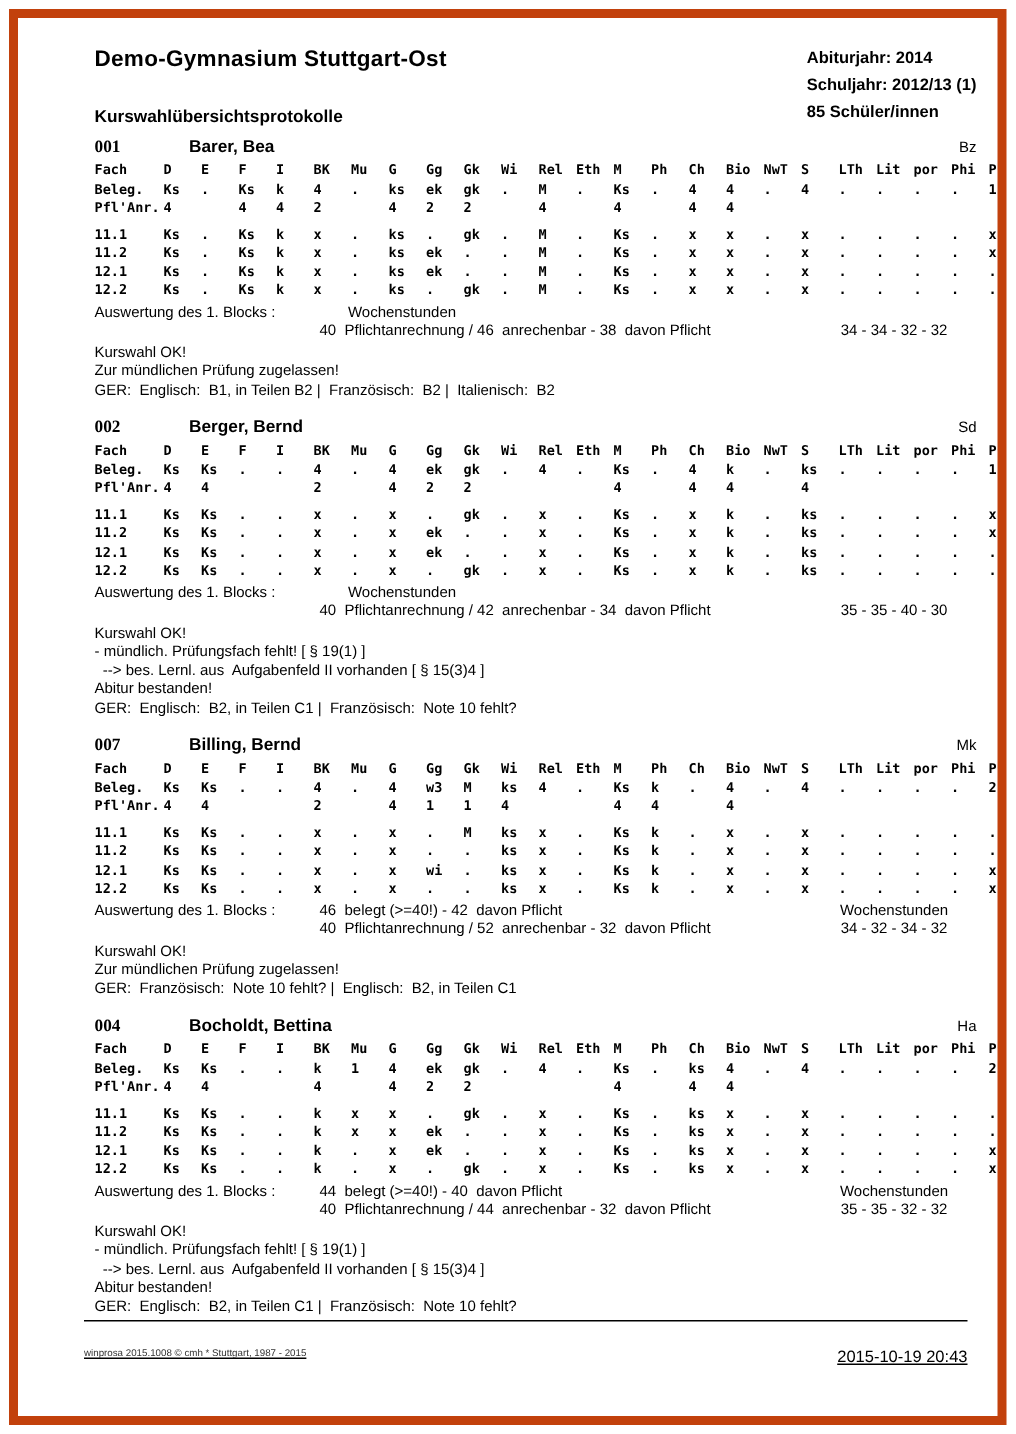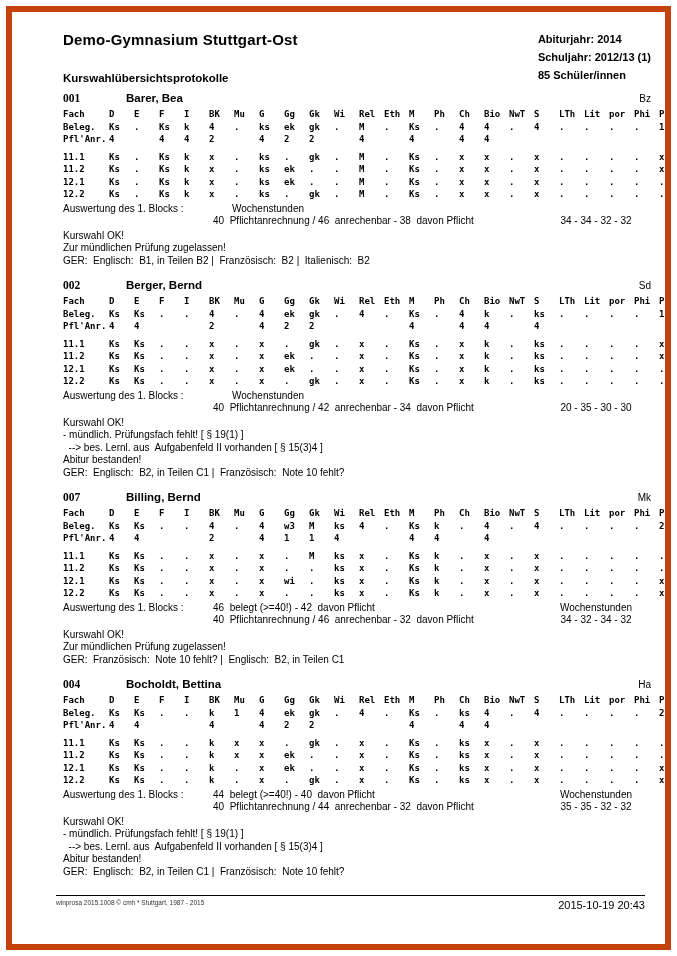--- a/index.html
+++ b/index.html
@@ -23,21 +23,21 @@
   .rl{width:46px;flex:none;white-space:pre;}
   .cc{width:25px;flex:none;white-space:pre;}
   .eval{margin-top:2px;font-size:10px;line-height:12.5px;}
   .eval-row{display:flex;}
   .eval-label{width:150px;flex:none;white-space:pre;}
   .eval-val{flex:1;white-space:pre;}
   .eval-ws{width:110px;flex:none;text-align:center;white-space:pre;}
   .notes{margin-top:2px;font-size:10px;line-height:12.5px;}
   .note{white-space:pre-wrap;}
   .footer{position:absolute;left:44px;right:20px;bottom:33px;border-top:1px solid #000;
-          padding-top:3px;display:flex;align-items:flex-start;}
+          padding-top:18px;display:flex;align-items:flex-start;text-decoration:underline;}
   .footer-left{font-size:6.5px;color:#333;}
   .footer-right{margin-left:auto;font-size:11px;}
 </style>
 </head>
 <body>
 
 <div class="page">
   <div class="frame">
     <div class="content">
 
@@ -455,21 +455,21 @@
               </div>
     </div>
     <div class="eval">
       <div class="eval-row">
         <span class="eval-label">Auswertung des 1. Blocks :</span>
         <span class="eval-ws">Wochenstunden</span>
       </div>
       <div class="eval-row">
         <span class="eval-label"></span>
         <span class="eval-val">40  Pflichtanrechnung / 42  anrechenbar - 34  davon Pflicht</span>
-        <span class="eval-ws">20 - 35 - 30 - 30</span>
+        <span class="eval-ws">35 - 35 - 40 - 30</span>
       </div>
     </div>
     <div class="notes">
               <div class="note">Kurswahl OK!</div>
               <div class="note">- mündlich. Prüfungsfach fehlt! [ § 19(1) ]</div>
               <div class="note">  --&gt; bes. Lernl. aus  Aufgabenfeld II vorhanden [ § 15(3)4 ]</div>
               <div class="note">Abitur bestanden!</div>
               <div class="note">GER:  Englisch:  B2, in Teilen C1 |  Französisch:  Note 10 fehlt?</div>
             </div>
   </div>
@@ -667,21 +667,21 @@
               </div>
     </div>
     <div class="eval">
       <div class="eval-row">
         <span class="eval-label">Auswertung des 1. Blocks :</span>
         <span class="eval-val">46  belegt (&gt;=40!) - 42  davon Pflicht</span>
         <span class="eval-ws">Wochenstunden</span>
       </div>
       <div class="eval-row">
         <span class="eval-label"></span>
-        <span class="eval-val">40  Pflichtanrechnung / 46  anrechenbar - 32  davon Pflicht</span>
+        <span class="eval-val">40  Pflichtanrechnung / 52  anrechenbar - 32  davon Pflicht</span>
         <span class="eval-ws">34 - 32 - 34 - 32</span>
       </div>
     </div>
     <div class="notes">
               <div class="note">Kurswahl OK!</div>
               <div class="note">Zur mündlichen Prüfung zugelassen!</div>
               <div class="note">GER:  Französisch:  Note 10 fehlt? |  Englisch:  B2, in Teilen C1</div>
             </div>
   </div>
 

